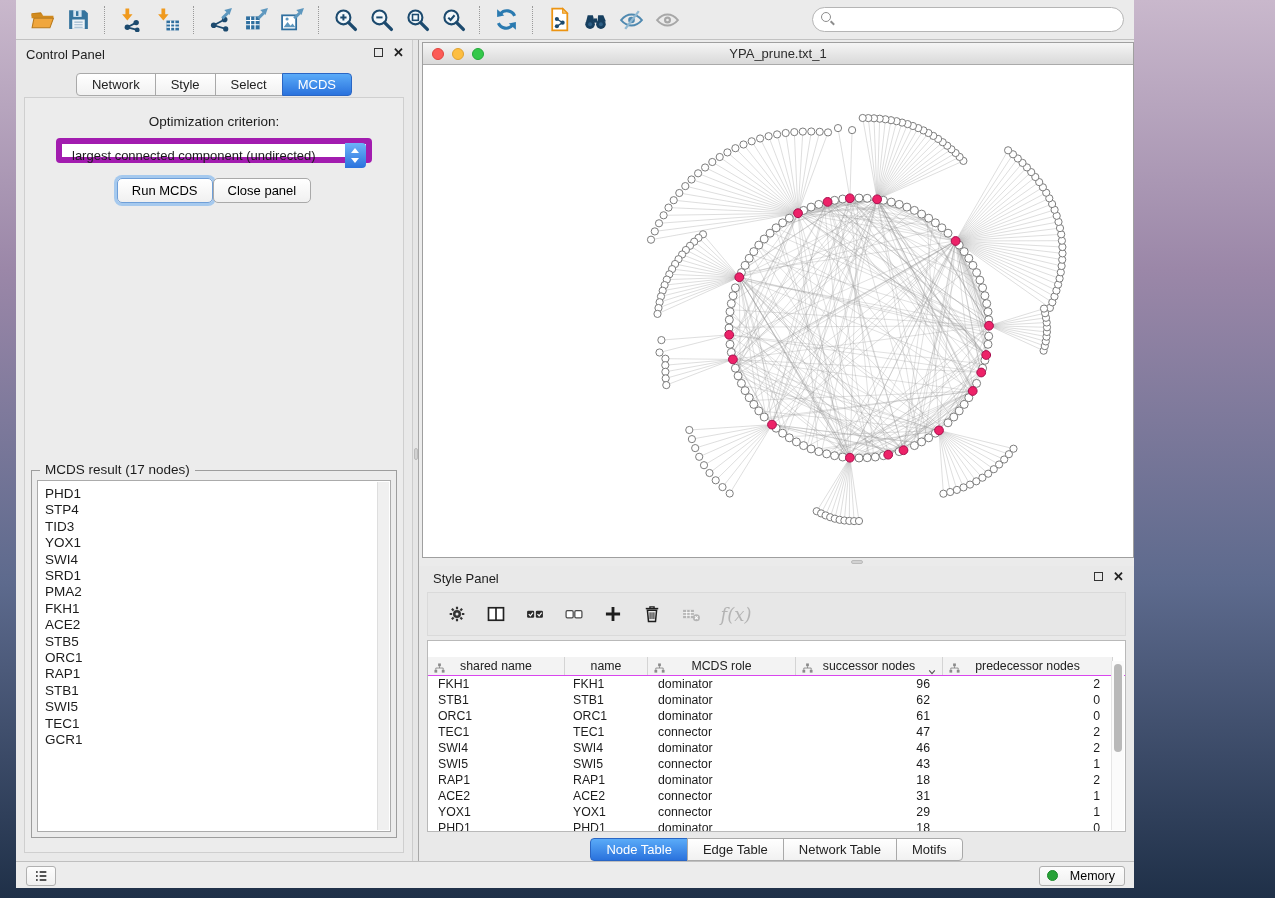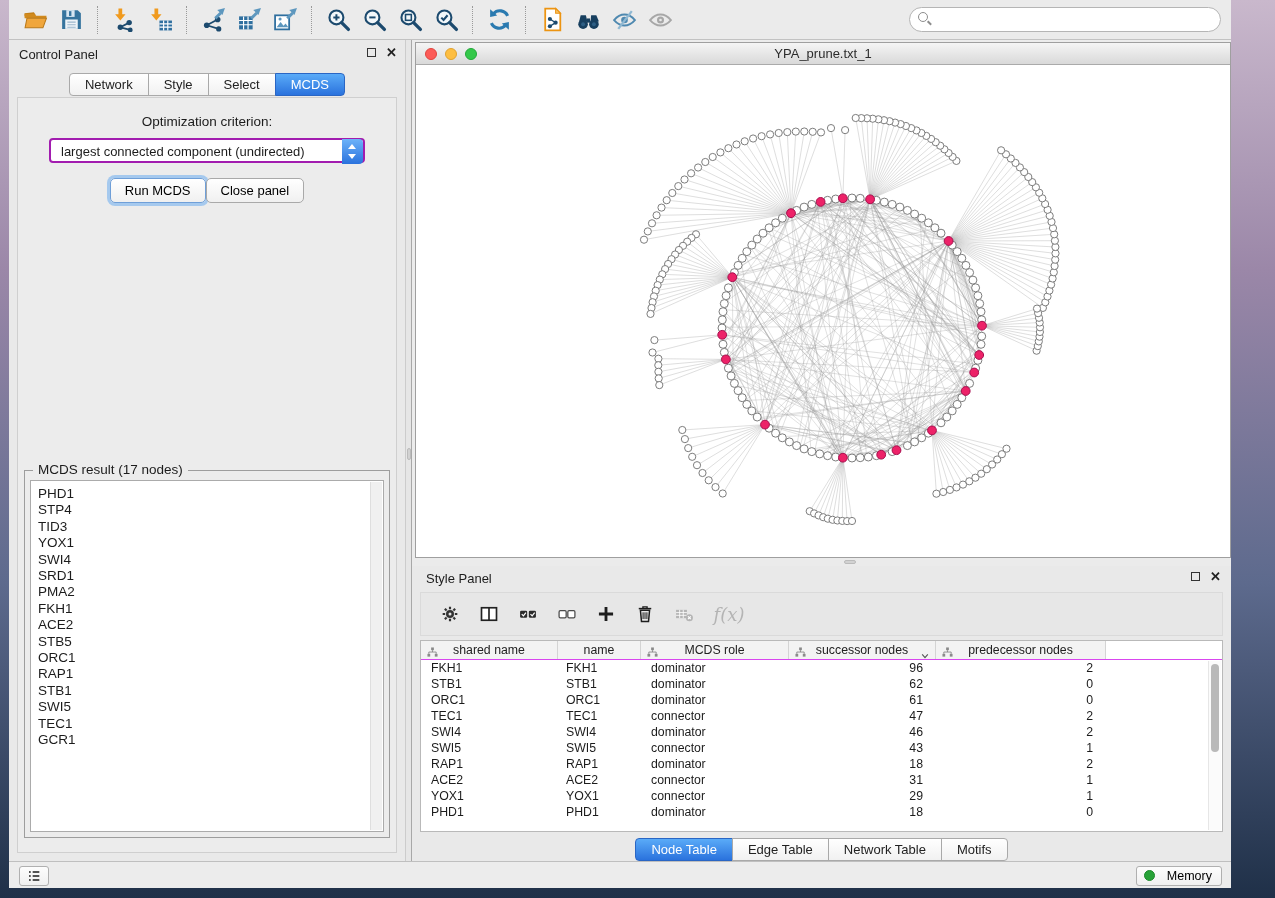--- a/index.html
+++ b/index.html
@@ -1,20 +1,20 @@
 <!DOCTYPE html>
 <html><head>
 <meta charset="utf-8">
 <style>
   * { margin:0; padding:0; box-sizing:border-box; }
   html,body { width:1275px; height:898px; overflow:hidden; }
   body { font-family:"Liberation Sans", sans-serif; color:#1c1c1c; }
   .screen { position:relative; width:1275px; height:898px;
             background:linear-gradient(180deg,#c9b8cc 0%,#9b87a8 30%,#5d6a8d 65%,#1f3048 100%); }
-  .app { position:absolute; left:9px; top:0; width:1222px; height:888px; background:#ececec; }
+  .app { position:absolute; left:16px; top:0; width:1118px; height:888px; background:#ececec; }
 
   
   .toolbar { position:absolute; left:0; top:0; right:0; height:40px; background:#ebebeb;
              border-bottom:1px solid #c2c2c2; display:flex; align-items:center; padding:0 10px 0 8px; }
   .tb-btn { width:36px; height:32px; border:none; background:transparent; display:flex;
             align-items:center; justify-content:center; cursor:pointer; flex:0 0 auto; }
   .tb-sep { width:1px; height:28px; border-left:1px dotted #9a9a9a; margin:0 8px; flex:0 0 auto; }
   .tb-spacer { flex:1; }
   .search-box { position:relative; width:312px; height:25px; flex:0 0 auto; }
   .search-box input { width:100%; height:100%; border:1px solid #b5b5b5; border-radius:13px;
@@ -35,21 +35,21 @@
   .seg-tabs { position:absolute; top:33px; left:0; right:0; display:flex; justify-content:center; }
   .seg-tab { height:23px; line-height:21px; padding:0 15px; font-size:13px; background:linear-gradient(#ffffff,#f1f1f1);
              border:1px solid #a9a9a9; margin-left:-1px; color:#222; cursor:pointer; }
   .seg-tab:first-child { border-radius:4px 0 0 4px; margin-left:0; }
   .seg-tab:last-child { border-radius:0 4px 4px 0; }
   .seg-tab.active { background:linear-gradient(#5aabf8,#2a72dd); color:#fff; border-color:#2a66c4; }
   .cp-body { position:absolute; left:8px; right:8px; top:57px; bottom:8px; background:#ececec;
              border:1px solid #cfcfcf; }
   .opt-label { margin-top:16px; text-align:center; font-size:13.5px; color:#1b1b1b; }
   .opt-row { display:flex; justify-content:center; margin-top:9px; }
-  .select { position:relative; width:316px; height:25px; background:#fff; border:2px solid #a21caf;
+  .select { position:relative; width:316px; height:25px; background:#fff; border:6px solid #a21caf;
             border-radius:4px; font-size:13px; line-height:23px; padding-left:10px; cursor:pointer; }
   .select .stepper { position:absolute; right:0; top:-1px; width:21px; height:25px; border-radius:0 4px 4px 0;
             background:linear-gradient(#6db3f9,#2a72dd); }
   .stepper:before, .stepper:after { content:""; position:absolute; left:6px; border-left:4.5px solid transparent;
             border-right:4.5px solid transparent; }
   .stepper:before { top:5px; border-bottom:5px solid #fff; }
   .stepper:after { bottom:5px; border-top:5px solid #fff; }
   .btn-row { display:flex; justify-content:center; margin-top:15px; }
   .aqua-btn { height:25px; padding:0 14px; font-size:13px; font-family:"Liberation Sans",sans-serif;
             background:linear-gradient(#ffffff,#f0f0f0); border:1px solid #a9a9a9; border-radius:5px; cursor:pointer; }
@@ -95,21 +95,21 @@
   .tp-title { position:absolute; left:14px; top:5px; font-size:13px; }
   .tp-win-icons { position:absolute; right:10px; top:5px; display:flex; gap:10px; align-items:center; }
   .tp-toolbar { position:absolute; left:8px; right:8px; top:26px; height:44px; background:#e7e7e7;
             border:1px solid #dadada; display:flex; align-items:center; gap:9px; padding-left:14px; }
   .tpt-btn { width:30px; height:30px; border:none; background:transparent; display:flex; align-items:center;
             justify-content:center; cursor:pointer; }
   .fx { font-family:"DejaVu Serif", serif; font-style:italic; font-size:18px; color:#b4b4b4; }
   .tp-table { position:absolute; left:8px; right:8px; top:74px; height:192px; background:#fff;
             border:1px solid #b9b9b9; overflow:hidden; }
   .thead { display:grid; grid-template-columns:137px 83px 148px 147px 170px 1fr; height:19px;
-            border-bottom:6px solid #d946ef; }
+            border-bottom:6px solid #d946ef;margin-top:16px; }
   .th { position:relative; background:#f3f3f3; border-right:1px solid #d4d4d4; font-size:12.3px;
             line-height:18px; text-align:center; color:#222; }
   .th.no-bg { background:#fff; border-right:none; }
   .th .col-icon { position:absolute; left:6px; top:4px; }
   .th .sort { position:absolute; right:7px; top:6px; width:7px; height:7px; }
   .trow { display:grid; grid-template-columns:137px 83px 148px 147px 170px 1fr; height:16px;
             font-size:12.3px; line-height:16px; }
   .td { white-space:nowrap; overflow:hidden; }
   .td.l { text-align:left; padding-left:10px; }
   .td.l2 { text-align:left; padding-left:8px; }

